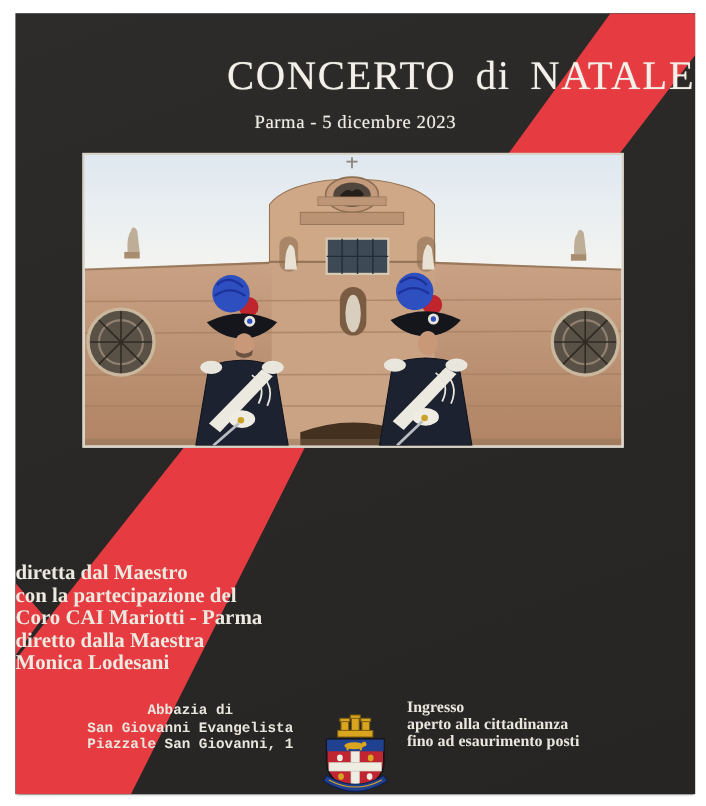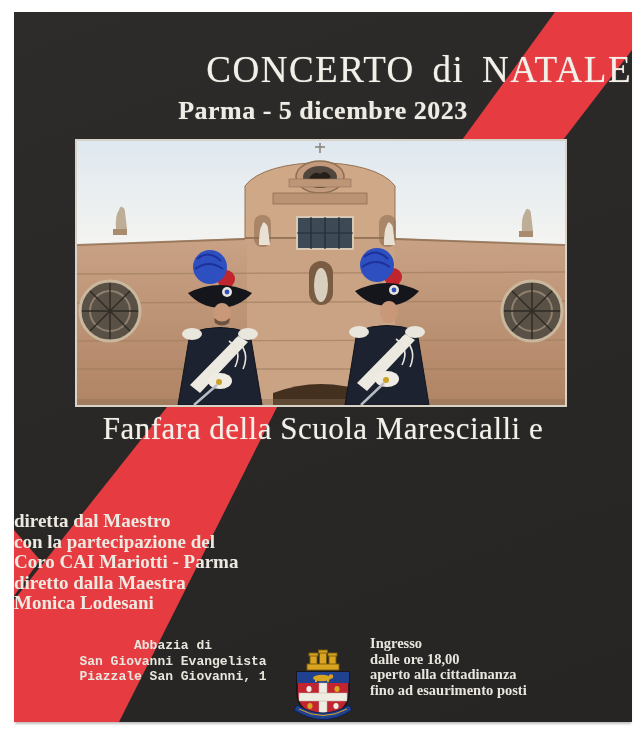--- a/index.html
+++ b/index.html
@@ -16,22 +16,22 @@
   .stripes{position:absolute;left:0;top:0;width:618px;height:710px;z-index:1;}
   .layer{position:absolute;z-index:2;}
   .title{
     left:0;top:33px;width:100%;text-align:right;
     font-size:37px;line-height:50px;letter-spacing:1.5px;word-spacing:7px;
     color:#f3f0e9;text-shadow:0 0 1px rgba(243,240,233,.55);
     z-index:3;
   }
   .subtitle{
     left:0;top:86px;width:100%;text-align:center;
-    font-size:26px;line-height:26px;letter-spacing:.5px;color:#efece5;
-    text-shadow:0 0 1px rgba(243,240,233,.5);z-index:3;font-weight:bold;
+    font-size:17px;line-height:26px;letter-spacing:.5px;color:#efece5;
+    text-shadow:0 0 1px rgba(243,240,233,.5);z-index:3;
   }
   .photo{
     left:61px;top:127px;width:492px;height:268px;box-sizing:border-box;
     border:2px solid #d8d3c6;background:#efeee9;z-index:3;
   }
   .headline{
     left:0;top:397px;width:100%;text-align:center;
     font-size:31px;line-height:39px;letter-spacing:.5px;color:#f3f0e9;
     text-shadow:0 0 1px rgba(243,240,233,.5);z-index:3;
   }
@@ -192,21 +192,20 @@
         <path d="M328,193 L338,199 L290,250 L280,242 Z" fill="#ece9e0"></path>
         <path d="M319,198 q14,10 6,26 M325,196 q16,12 8,30" stroke="#e9e6dd" stroke-width="1.6" fill="none"></path>
         <ellipse cx="310" cy="238" rx="12" ry="8" fill="#efece3"></ellipse>
         <circle cx="309" cy="239" r="3" fill="#c9a227"></circle>
         <line x1="307" y1="242" x2="284" y2="264" stroke="#b9bcc2" stroke-width="2.5"></line>
       </g>
     </svg>
   </div>
 
   <div class="layer headline">
-    <div>Fanfara della Scuola Marescialli e</div>
   </div>
 
   <div class="layer credits">
     <div>diretta dal Maestro</div>
     <div>con la partecipazione del</div>
     <div>Coro CAI Mariotti - Parma</div>
     <div>diretto dalla Maestra</div>
     <div>Monica Lodesani</div>
   </div>
 
@@ -253,18 +252,17 @@
         <ellipse cx="51" cy="61" rx="2.6" ry="3" fill="#efece2"></ellipse>
       </g>
 
       <path d="M9,65 Q38,84 67,65 L64,60 Q38,76 12,60 Z" fill="#20418f" stroke="#0d1f4d" stroke-width="1"></path>
       <path d="M14,64 Q38,77 62,64" fill="none" stroke="#d9a41f" stroke-width="1"></path>
     </svg>
   </div>
 
   <div class="layer admission">
     <div>Ingresso</div>
-    <div>dalle ore 18,00</div>
     <div>aperto alla cittadinanza</div>
     <div>fino ad esaurimento posti</div>
   </div>
 
 </div>
 
 </body></html>

